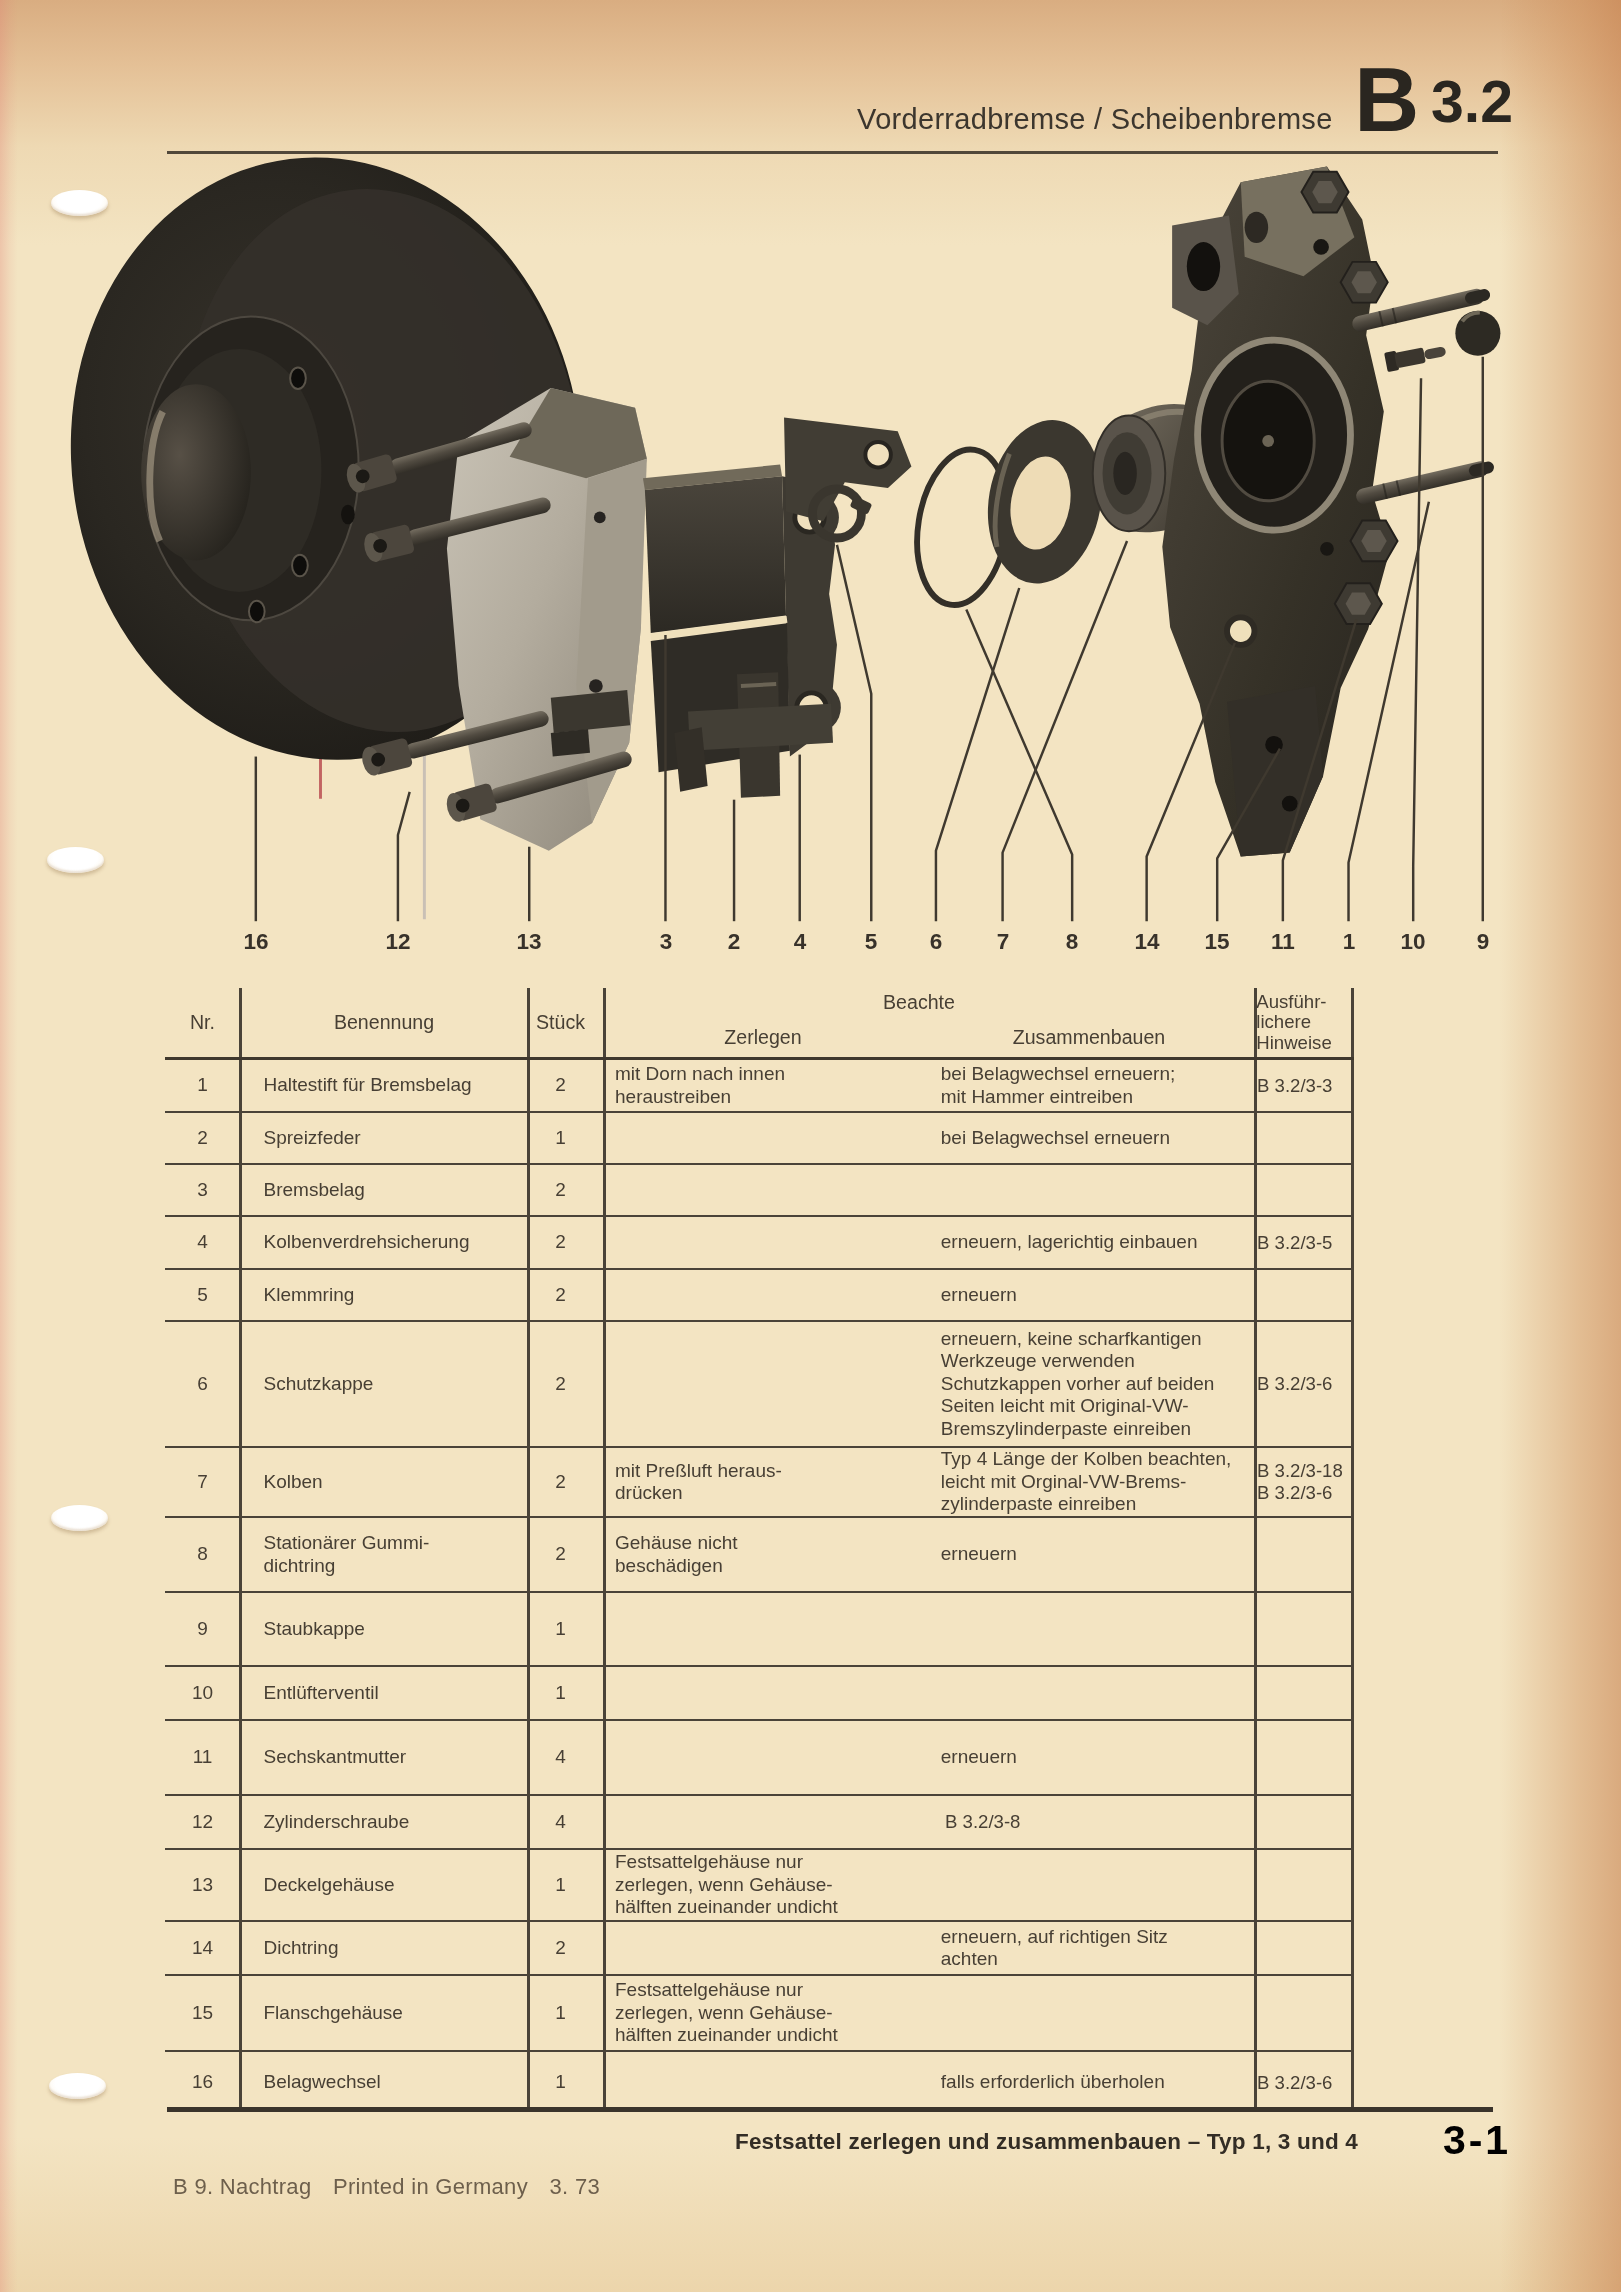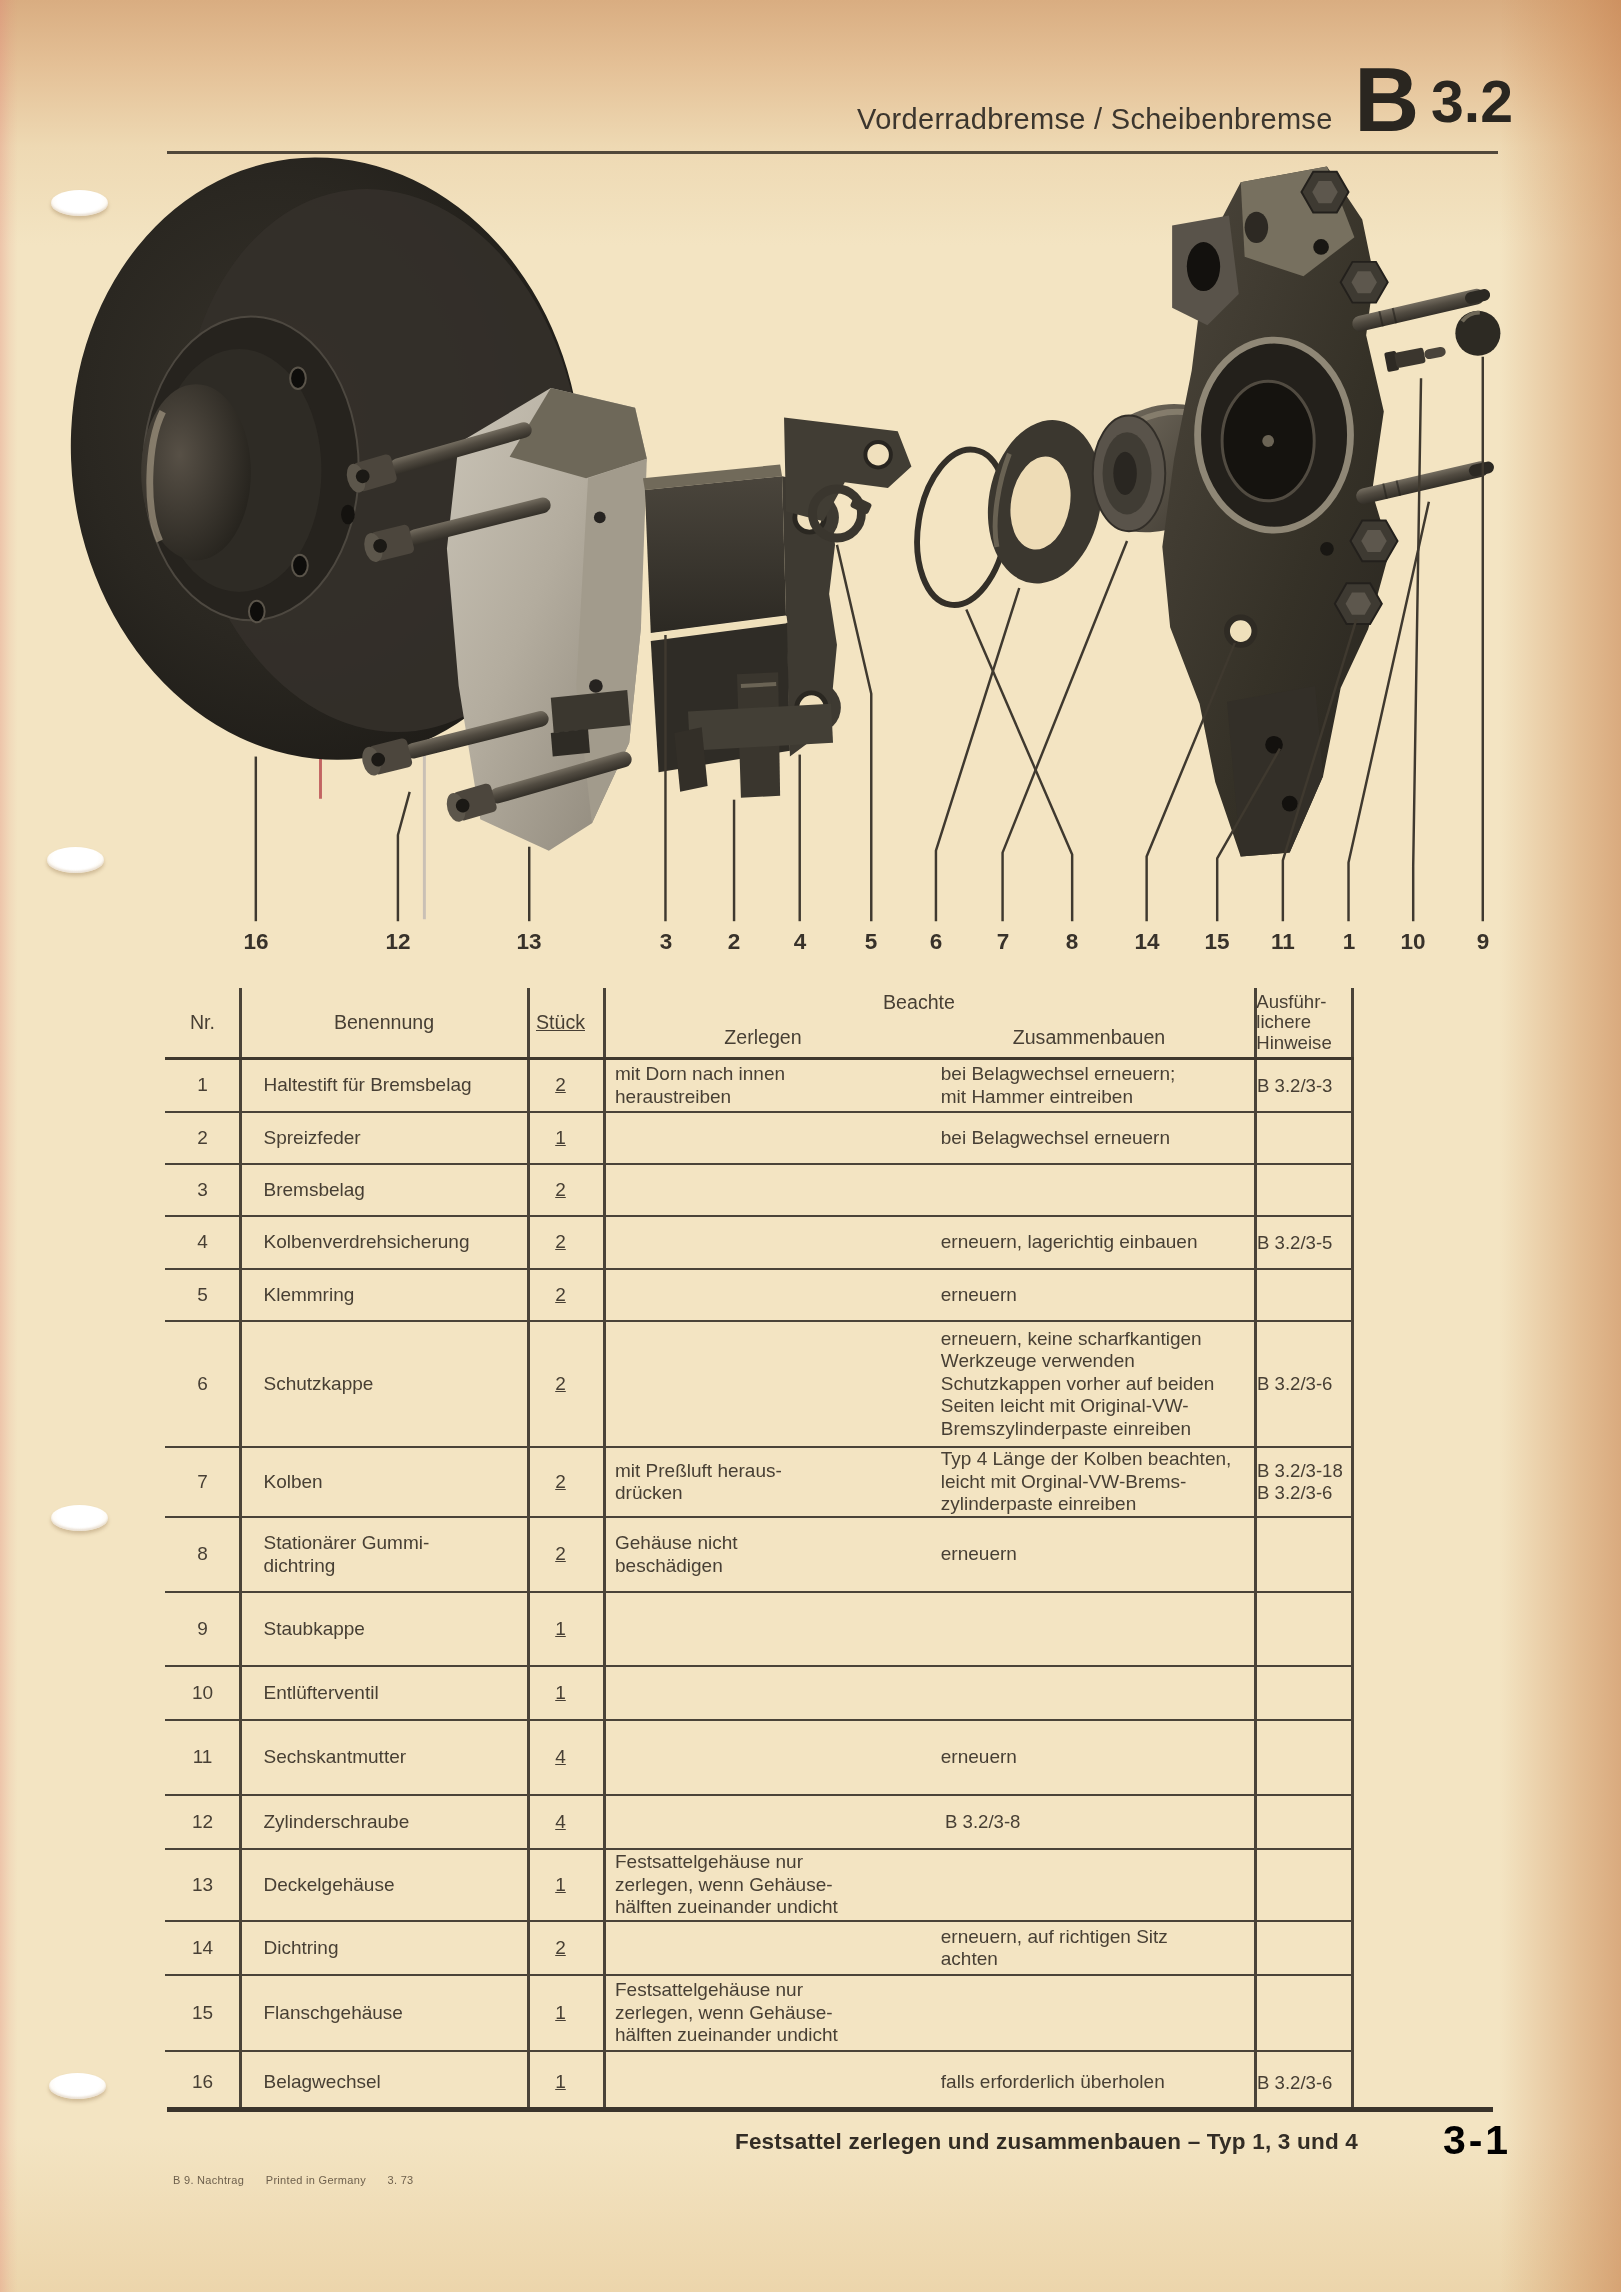--- a/index.html
+++ b/index.html
@@ -28,21 +28,21 @@
   .vline{position:absolute;top:0;height:100%;width:2.9px;background:#4a4338;}
   .thead{position:relative;display:flex;height:72px;border-bottom:3.9px solid #3f382d;box-sizing:border-box;
     font-size:19.6px;}
   .thead .cell{display:flex;align-items:center;justify-content:center;}
   .group-beachte{display:flex;flex-direction:column;width:652px;}
   .group-beachte .gb-top{height:29px;display:flex;align-items:center;justify-content:center;}
   .group-beachte .gb-bot{flex:1;display:flex;}
   .gb-bot .cell{flex-direction:column;justify-content:center;}
   .c-nr{width:75px;}
   .c-ben{width:288px;}
-  .c-stk{width:65px;text-decoration:underline;}
+  .c-stk{width:65px;}
   .c-zer{width:340px;}
   .c-zus{width:312px;}
   .c-hin{width:98px;font-size:18.6px;line-height:20.6px;white-space:pre-line;}
   .rows{position:relative;}
   .trow{display:flex;min-height:52px;border-bottom:2.9px solid #4a4338;box-sizing:border-box;
     font-size:19px;line-height:22.5px;}
   .trow:nth-child(1){min-height:53px;}
   .trow:nth-child(4){min-height:53px;}
   .trow:nth-child(6){min-height:126px;}
   .trow:nth-child(7){min-height:70px;}
@@ -59,21 +59,21 @@
   .trow .c-nr{justify-content:center;}
   .trow .c-ben{padding-left:23.5px;}
   .trow .c-stk{justify-content:center;}
   .trow .c-zer{padding-left:22px;}
   .trow .c-zus{padding-left:7.8px;}
   .trow .c-hin{align-items:center;padding-left:12px;font-size:18.6px;line-height:21.6px;}
 
   .bottom-rule{position:absolute;left:167px;top:2107px;width:1326px;height:4.9px;background:#3a342b;}
   .foot-title{position:absolute;top:2129px;right:263px;font-size:22.5px;font-weight:700;color:#332d25;letter-spacing:0.2px;}
   .page-num{position:absolute;top:2117px;left:1423px;font-size:41px;font-weight:700;letter-spacing:2.9px;color:#000000;margin-left:20px;}
-  .imprint{position:absolute;top:2174px;left:173px;font-size:11px;color:#6d5f4c;display:flex;gap:21.6px;letter-spacing:0.3px;}
+  .imprint{position:absolute;top:2174px;left:173px;font-size:22px;color:#6d5f4c;display:flex;gap:21.6px;letter-spacing:0.3px;}
 </style>
 </head>
 <body>
 
 <div class="hole" style="left:51px;top:190px;"></div>
 <div class="hole" style="left:47px;top:847px;"></div>
 <div class="hole" style="left:51px;top:1505px;"></div>
 <div class="hole" style="left:49px;top:2073px;"></div>
 
 <div class="hdr">

